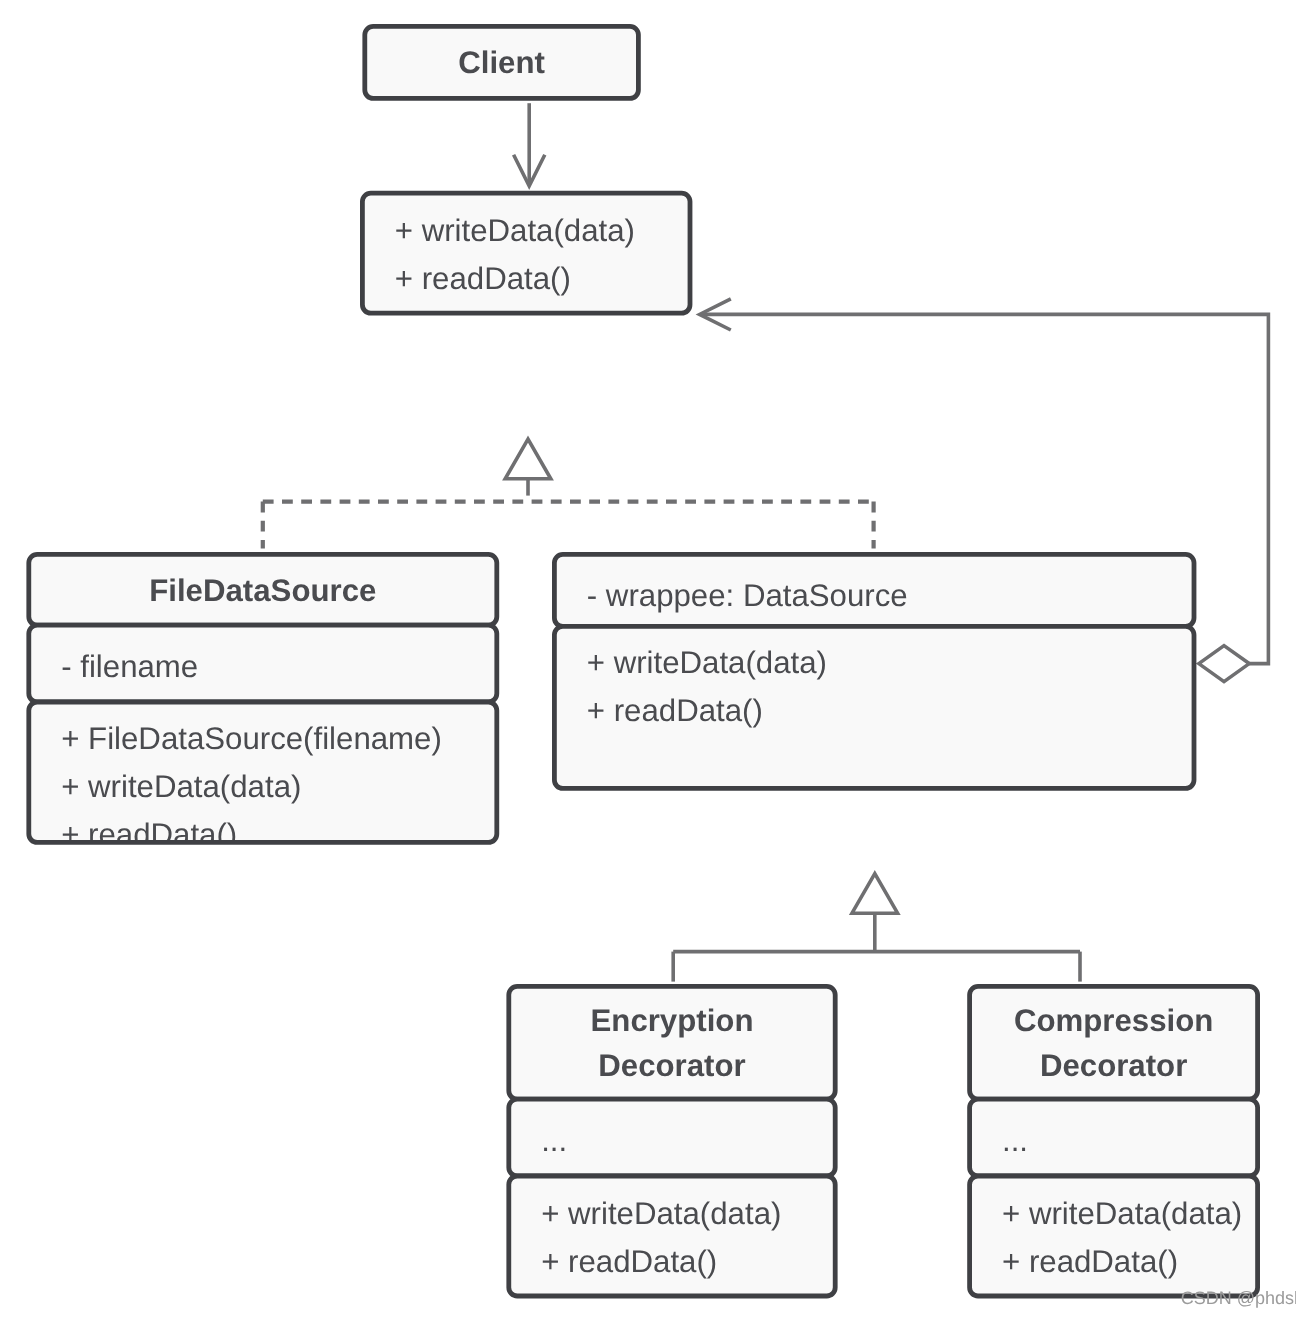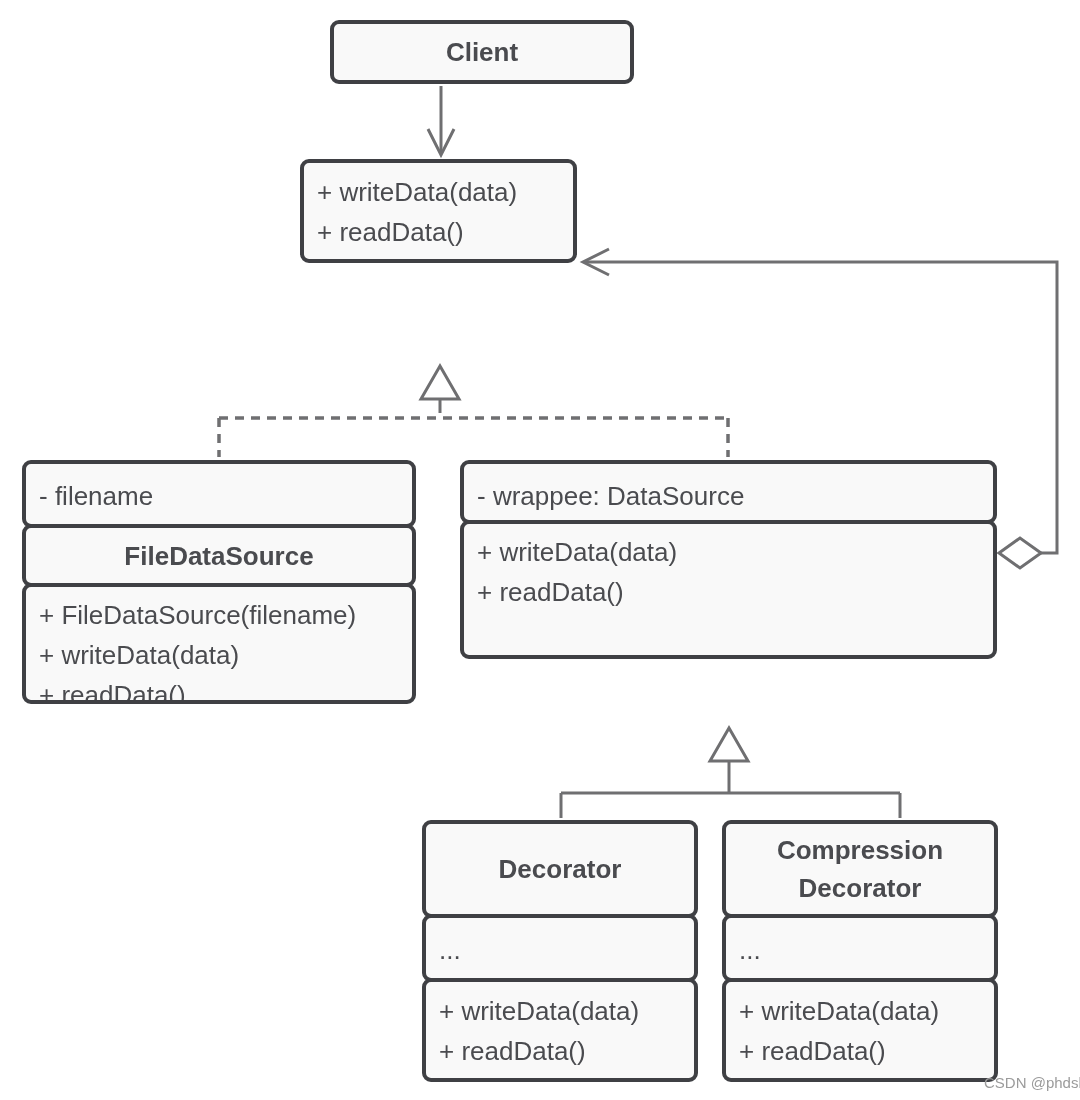--- a/index.html
+++ b/index.html
@@ -24,21 +24,21 @@
     background:var(--box-fill);
     border-radius:9px;
     overflow:hidden;
   }
   .comp + .comp{margin-top:-4px;}
   .comp.header{
     display:flex;flex-direction:column;align-items:center;justify-content:center;
     font-weight:bold;font-size:26px;line-height:38px;text-align:center;
   }
   .stereotype{font-weight:normal;}
-  .members{font-size:26px;line-height:40px;}
+  .members{font-size:26px;line-height:40px;padding-left:12px;}
   .member{padding-left:13px;white-space:nowrap;}
   .overlay{
     position:absolute;left:0;top:0;width:1080px;height:1100px;
     pointer-events:none;
   }
   .overlay .edge{stroke:var(--connector);stroke-width:3;fill:none;}
   .overlay .edge.dashed{stroke-dasharray:9 7;stroke-width:3.5;}
   .overlay .hollow{stroke:var(--connector);stroke-width:3;fill:var(--bg);}
   .watermark{
     position:absolute;left:984px;top:1074px;
@@ -65,71 +65,72 @@
     <path class="edge" d="M609 249 L583 262 L609 275"></path>
     <polygon class="hollow" points="999,553 1020,538 1041,553 1020,568"></polygon>
 
     <path class="edge" d="M729 761 L729 793"></path>
     <path class="edge" d="M561 793 L900 793"></path>
     <path class="edge" d="M561 793 L561 818"></path>
     <path class="edge" d="M900 793 L900 818"></path>
     <polygon class="hollow" points="729,728 710,761 748,761"></polygon>
   </svg>
 
-  <div class="uml-class" style="left:302px;top:20px;width:304px;margin-left:28px;">
+  <div class="uml-class" style="left:302px;top:20px;width:232px;">
     <div class="comp header" style="height:64px;">
       <div>Client</div>
     </div>
   </div>
 
   <div class="uml-class" style="left:300px;top:159px;width:277px;">
     <div class="comp members" style="height:104px;padding-top:9px;">
       <div class="member">+ writeData(data)</div>
       <div class="member">+ readData()</div>
     </div>
   </div>
 
   <div class="uml-class" style="left:22px;top:460px;width:394px;">
+    <div class="comp header" style="height:63px;">
+      <div>FileDataSource</div>
+    </div>
     <div class="comp members" style="height:68px;padding-top:12px;">
       <div class="member">- filename</div>
-    </div>
-    <div class="comp header" style="height:63px;">
-      <div>FileDataSource</div>
     </div>
     <div class="comp members" style="height:121px;padding-top:8px;">
       <div class="member">+ FileDataSource(filename)</div>
       <div class="member">+ writeData(data)</div>
       <div class="member">+ readData()</div>
     </div>
   </div>
 
   <div class="uml-class" style="left:460px;top:460px;width:537px;">
     <div class="comp members" style="height:64px;padding-top:12px;">
       <div class="member">- wrappee: DataSource</div>
     </div>
     <div class="comp members" style="height:139px;padding-top:8px;">
       <div class="member">+ writeData(data)</div>
       <div class="member">+ readData()</div>
     </div>
   </div>
 
   <div class="uml-class" style="left:422px;top:820px;width:276px;">
     <div class="comp header" style="height:98px;">
+      <div>Encryption</div>
       <div>Decorator</div>
     </div>
     <div class="comp members" style="height:68px;padding-top:12px;">
       <div class="member">...</div>
     </div>
     <div class="comp members" style="height:104px;padding-top:9px;">
       <div class="member">+ writeData(data)</div>
       <div class="member">+ readData()</div>
     </div>
   </div>
 
-  <div class="uml-class" style="left:722px;top:820px;width:276px;">
+  <div class="uml-class" style="left:806px;top:820px;width:244px;">
     <div class="comp header" style="height:98px;">
       <div>Compression</div>
       <div>Decorator</div>
     </div>
     <div class="comp members" style="height:68px;padding-top:12px;">
       <div class="member">...</div>
     </div>
     <div class="comp members" style="height:104px;padding-top:9px;">
       <div class="member">+ writeData(data)</div>
       <div class="member">+ readData()</div>

